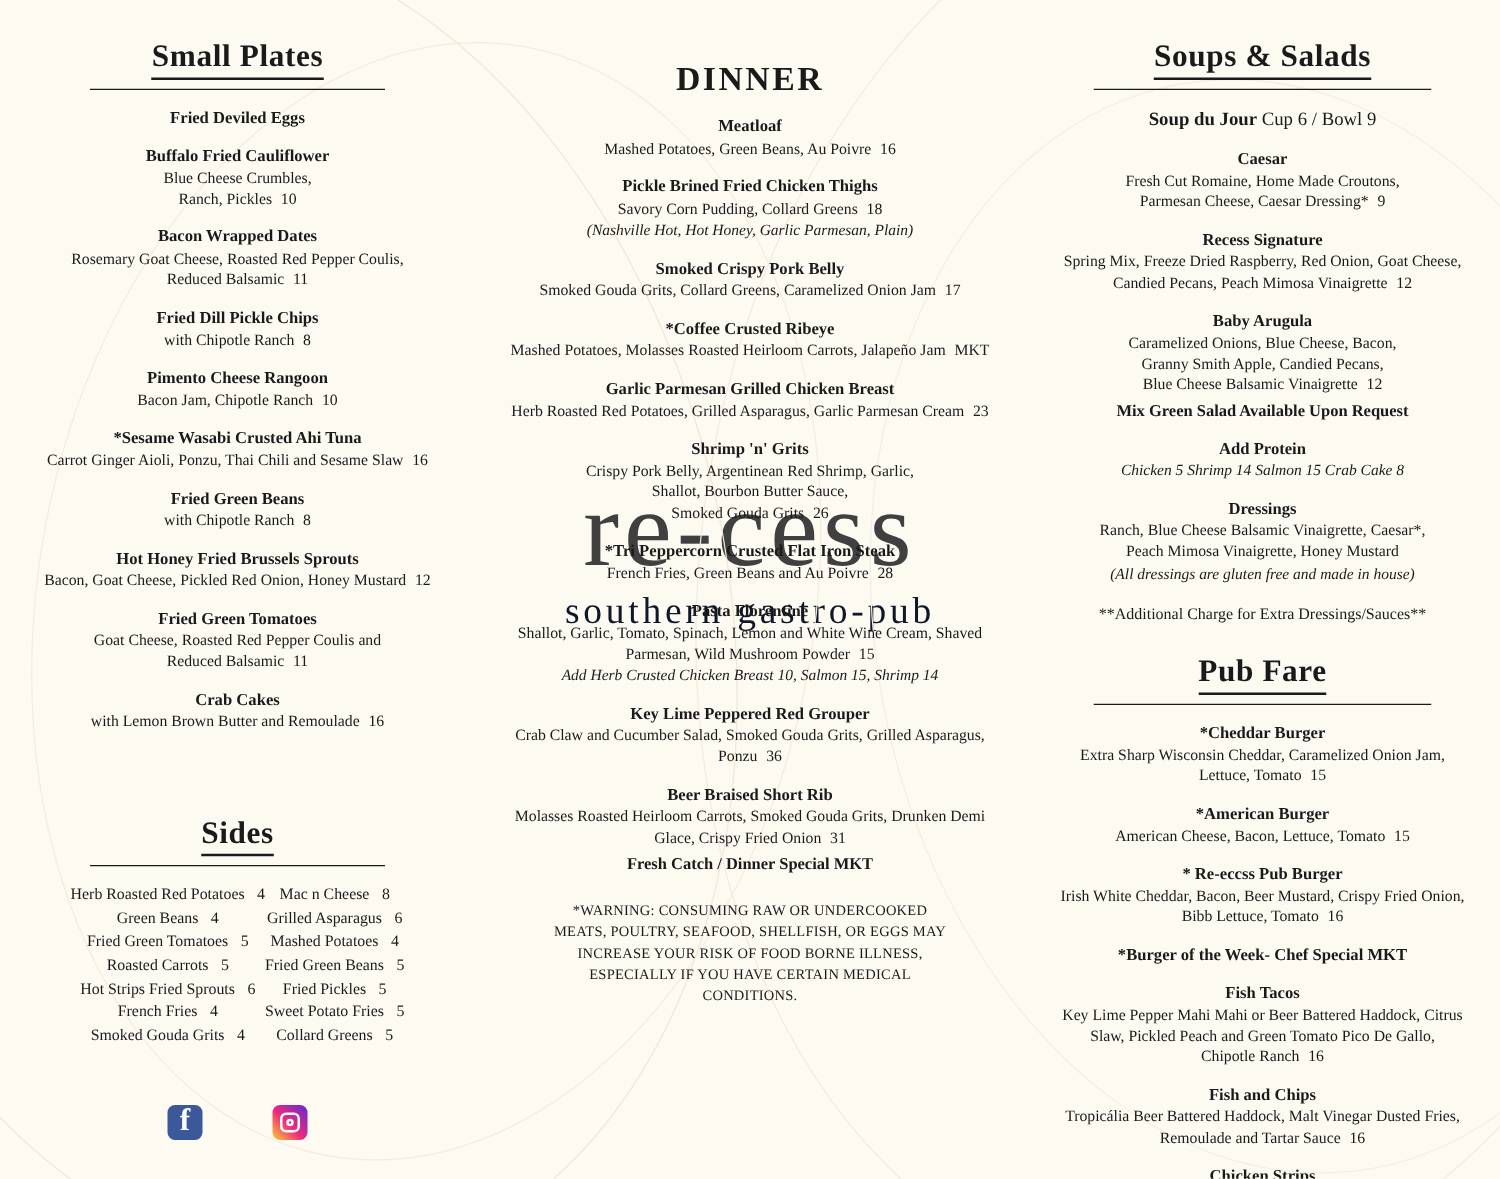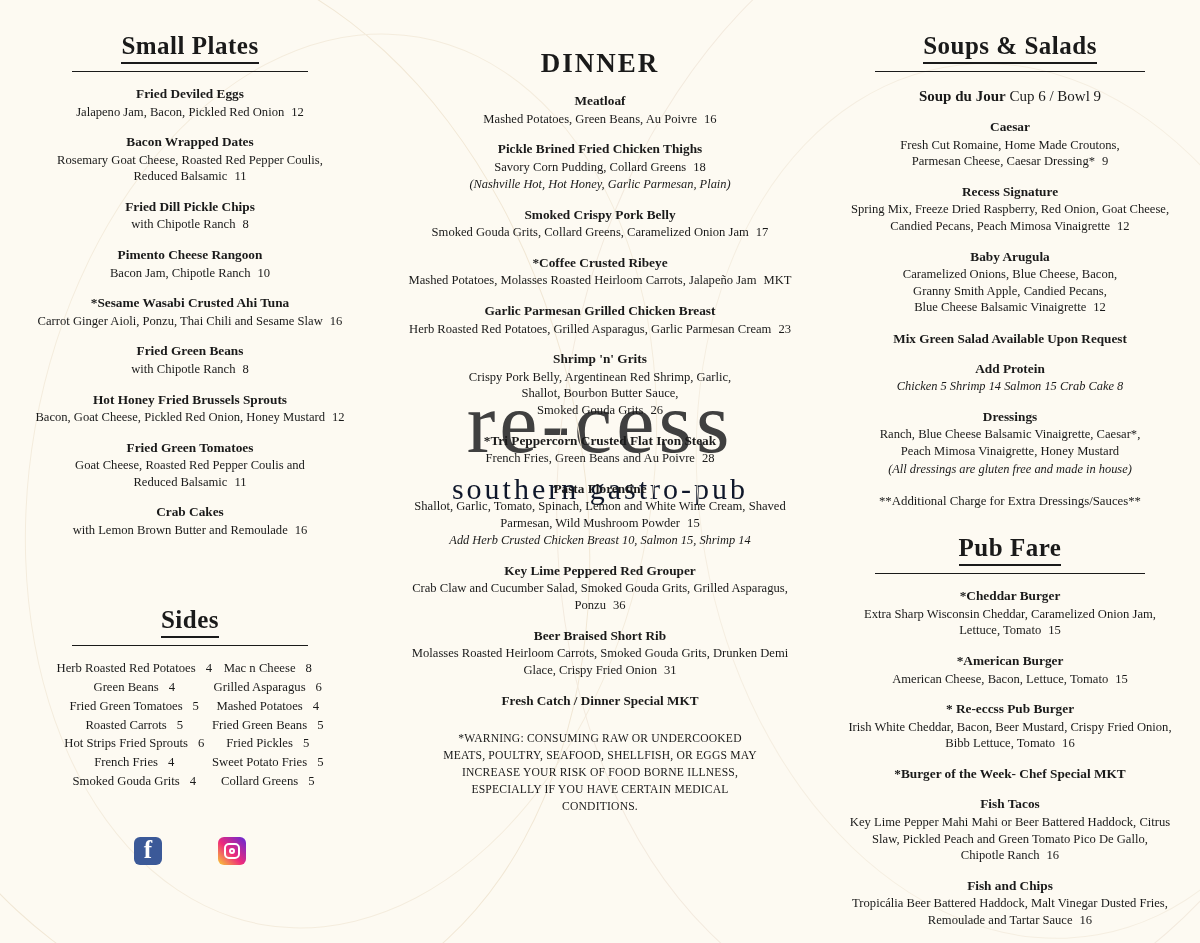--- a/index.html
+++ b/index.html
@@ -99,21 +99,21 @@
   .plain{
     text-align:center;
     font-size:12.8px;
     line-height:1.35;
     margin-top:13px;
   }
   .bold-line{
     text-align:center;
     font-size:13.2px;
     font-weight:bold;
-    margin-top:15px;
+    margin-top:5px;
   }
 
   
   .sides-wrap{
     display:flex;
     justify-content:center;
     margin-top:14px;
   }
   .sides-col{ }
   .sides-col .srow{
@@ -183,21 +183,24 @@
 <div class="page">
 
   <div class="col col-left" style="padding-top:32px;">
     <div class="title-wrap">
       <div class="sec-title underline">Small Plates</div>
       <div class="rule"></div>
     </div>
     <div id="small-plates-list">
         <div class="item">
           <div class="name">Fried Deviled Eggs</div>
-          <div class="desc">Jalapeno Jam, Bacon, Pickled Red Onion<span class="price">12</span></div>
+        </div>
+        <div class="item">
+          <div class="name">Buffalo Fried Cauliflower</div>
+          <div class="desc">Blue Cheese Crumbles,<br>Ranch, Pickles<span class="price">10</span></div>
         </div>
         <div class="item">
           <div class="name">Bacon Wrapped Dates</div>
           <div class="desc">Rosemary Goat Cheese, Roasted Red Pepper Coulis,<br>Reduced Balsamic<span class="price">11</span></div>
         </div>
         <div class="item">
           <div class="name">Fried Dill Pickle Chips</div>
           <div class="desc">with Chipotle Ranch<span class="price">8</span></div>
         </div>
         <div class="item">

